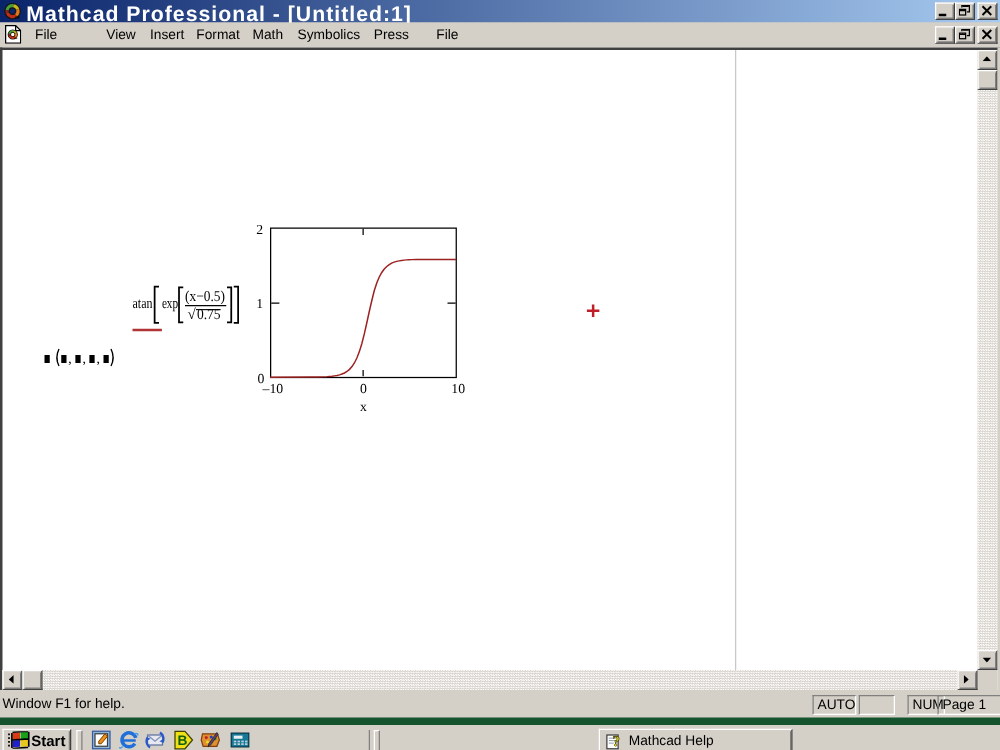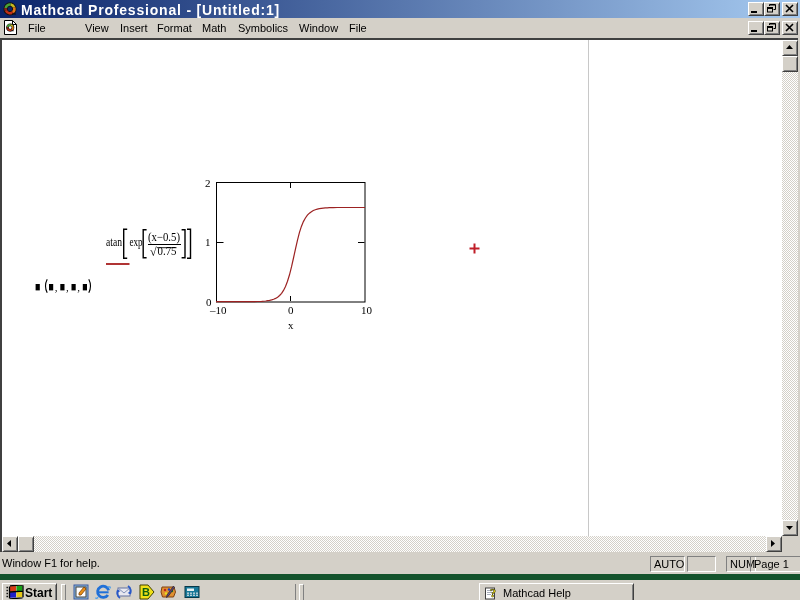--- a/index.html
+++ b/index.html
@@ -23,21 +23,21 @@
           <path d="M11.13 5.4 A4.4 4.4 0 0 1 9.83 10.27" stroke="#e07818"></path>
           <path d="M9.83 10.27 A4.4 4.4 0 0 1 2.87 8.4" stroke="#c03018"></path>
           <path d="M2.87 8.4 A4.4 4.4 0 0 1 2.67 6.14" stroke="#902418"></path>
         </g>
         <path d="M9.7 11.2 v1.6 M11 10.9 v1.9 M12.2 11.2 v1.6" stroke="#100c08" stroke-width="0.9" fill="none"></path>
       </g>
         </defs>
       <use href="#mring"></use>
     </svg>
   </div>
-  <span class="a" style="left:21px;top:2px;font-size:14px;font-weight:bold;color:#fff;letter-spacing:0.8px">Mathcad Professional - [Untitled:1]</span>
+  <span class="a" style="left:21px;top:2px;font-size:17px;font-weight:bold;color:#fff;letter-spacing:0.8px">Mathcad Professional - [Untitled:1]</span>
 
   <div class="a raise" style="left:748px;top:2px;width:14px;height:12px">
     <div class="a" style="left:2px;top:8px;width:6px;height:2px;background:#000"></div>
   </div>
   <div class="a raise" style="left:764px;top:2px;width:14px;height:12px">
     <svg class="a" style="left:2px;top:1px" width="9" height="9" viewBox="0 0 9 9">
       <path d="M2.5 2 v-1.5 h6 v5 h-2" fill="none" stroke="#000" stroke-width="1"></path>
       <rect x="0.5" y="3.5" width="5" height="4.5" fill="none" stroke="#000"></rect>
       <path d="M0.5 4.5 h5 M3 1 h5" stroke="#000"></path>
     </svg>
@@ -60,21 +60,21 @@
     </svg>
   </div>
   <div class="a" style="left:0;top:0;width:800px;height:20px;font-size:11px;color:#000">
     <span class="a" style="left:28px;top:4px">File</span>
     <span class="a" style="left:54px;top:20px">Edit</span>
     <span class="a" style="left:85px;top:4px">View</span>
     <span class="a" style="left:120px;top:4px">Insert</span>
     <span class="a" style="left:157px;top:4px">Format</span>
     <span class="a" style="left:202px;top:4px">Math</span>
     <span class="a" style="left:238px;top:4px">Symbolics</span>
-    <span class="a" style="left:299px;top:4px">Window</span>
+    <span class="a" style="left:299px;top:4px">Press</span>
     <span class="a" style="left:349px;top:4px">File</span>
   </div>
   <div class="a raise" style="left:748px;top:3px;width:14px;height:12px">
     <div class="a" style="left:2px;top:8px;width:6px;height:2px;background:#000"></div>
   </div>
   <div class="a raise" style="left:764px;top:3px;width:14px;height:12px">
     <svg class="a" style="left:2px;top:1px" width="9" height="9" viewBox="0 0 9 9">
       <path d="M2.5 2 v-1.5 h6 v5 h-2" fill="none" stroke="#000" stroke-width="1"></path>
       <rect x="0.5" y="3.5" width="5" height="4.5" fill="none" stroke="#000"></rect>
       <path d="M0.5 4.5 h5 M3 1 h5" stroke="#000"></path>

